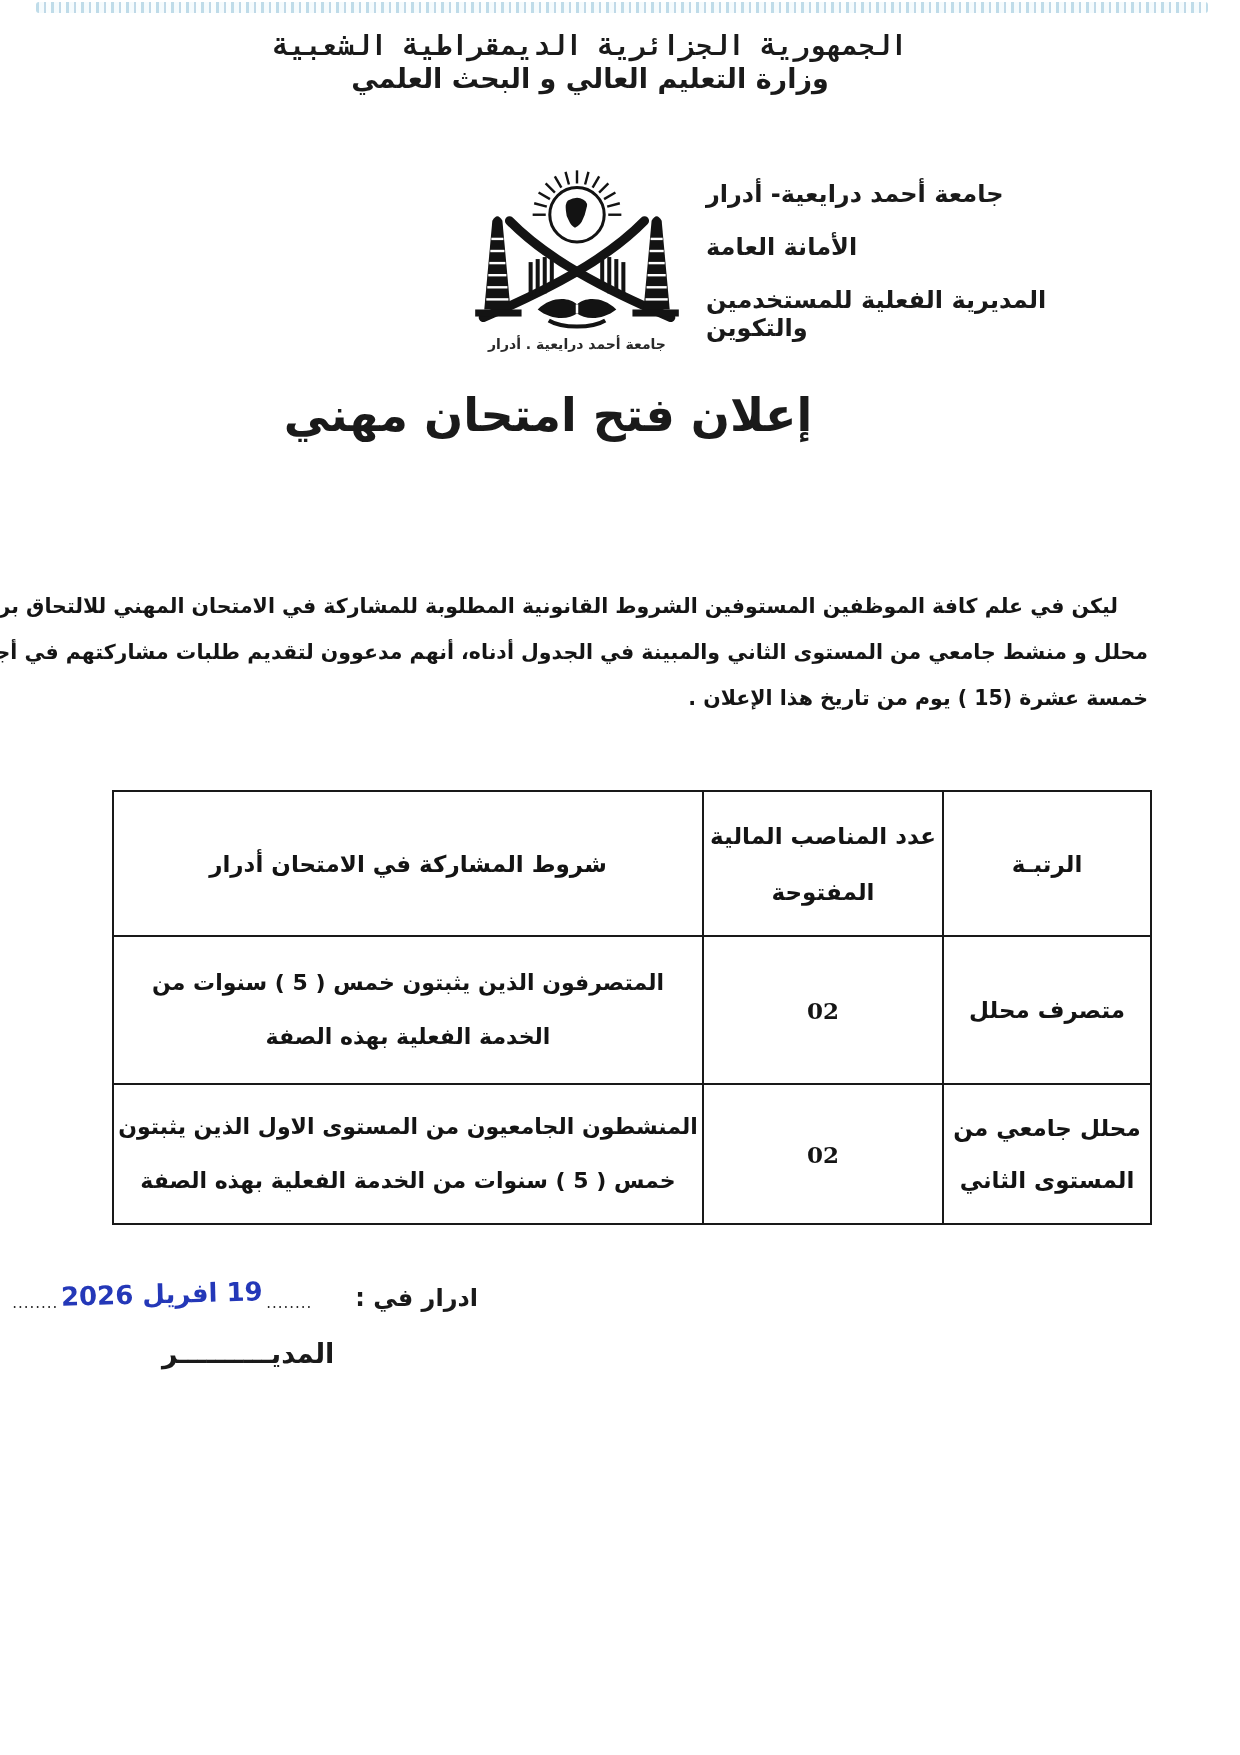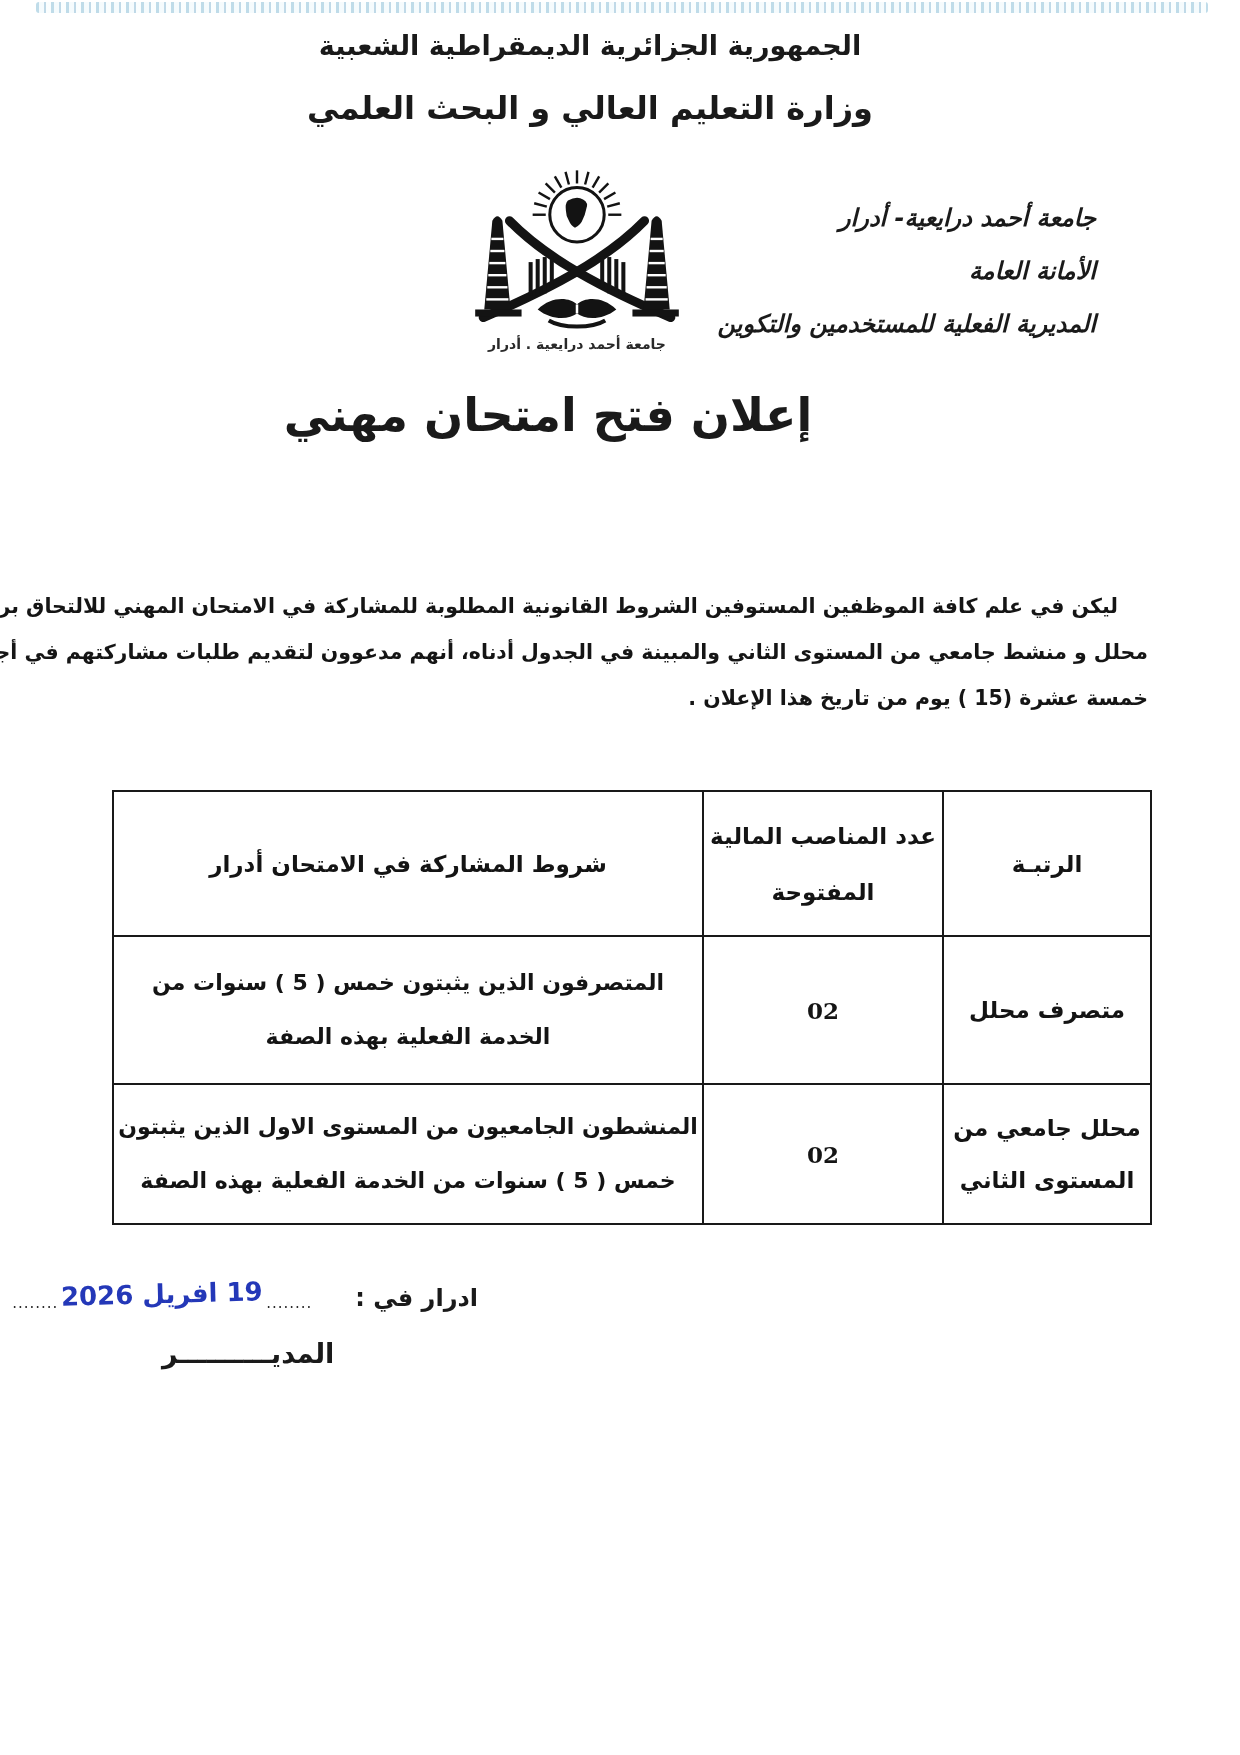--- a/index.html
+++ b/index.html
@@ -12,28 +12,28 @@
     background:
       repeating-linear-gradient(90deg,
         rgba(110,175,205,.55) 0 3px,
         rgba(205,235,246,.25) 3px 8px,
         rgba(80,150,190,.45) 8px 10px,
         rgba(235,250,253,.30) 10px 15px);
     border-radius:3px;
   }
 
   .gov-header{position:absolute;top:30px;left:0;width:1180px;text-align:center;direction:rtl;}
-  .gov-line1{font-size:27px;font-weight:bold;margin-bottom:28px;}
-  .gov-line2{font-size:32px;font-weight:bold;}
+  .gov-line1{font-size:27px;font-weight:bold;margin-bottom:0;font-family:Liberation Mono, monospace;}
+  .gov-line2{font-size:27px;font-weight:bold;}
 
   .logo-wrap{position:absolute;top:166px;left:448px;width:258px;text-align:center;}
   .logo-wrap svg{display:block;margin:0 auto;}
   .logo-caption{margin-top:2px;font-size:14px;font-weight:bold;letter-spacing:.5px;color:#2a2a2a;direction:rtl;text-align:center;}
 
-  .org-block{position:absolute;top:204px;left:706px;width:390px;text-align:right;direction:rtl;font-style:italic;}
+  .org-block{position:absolute;top:180px;left:706px;width:390px;text-align:left;direction:rtl;}
   .org-line{font-size:24px;font-weight:bold;margin-bottom:25px;}
 
   .main-title{position:absolute;top:388px;left:0;width:1096px;margin:0;text-align:center;
     font-size:46px;font-weight:bold;direction:rtl;letter-spacing:0;}
 
   .paragraph{position:absolute;top:583px;left:86px;width:1062px;direction:rtl;}
   .p-line{font-size:20.5px;font-weight:bold;line-height:46px;white-space:nowrap;text-align:right;color:#151515;}
   .p-line.indent{padding-right:30px;}
 
   table.exam-table{

